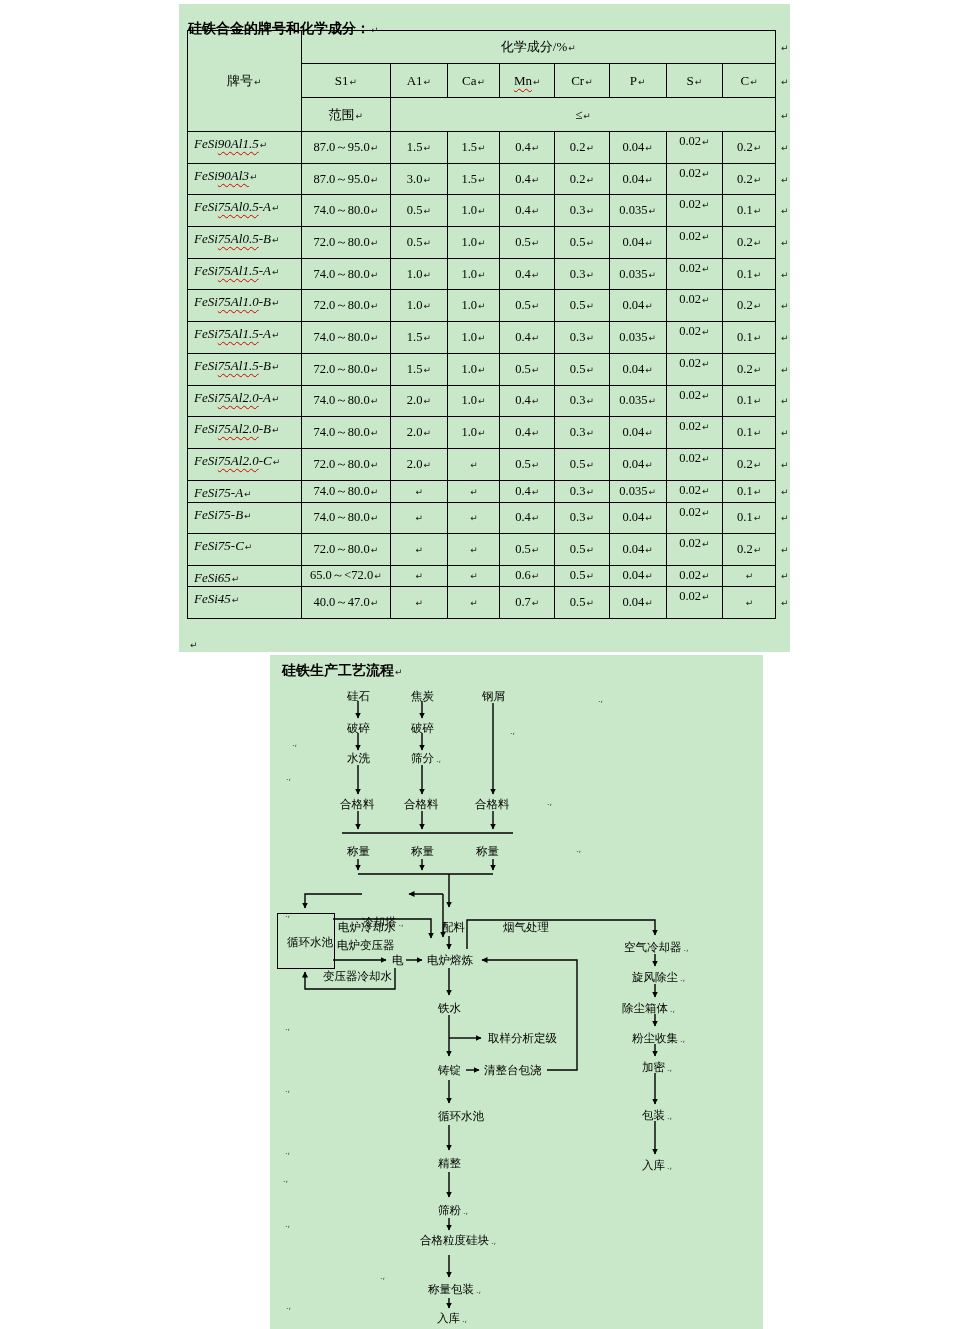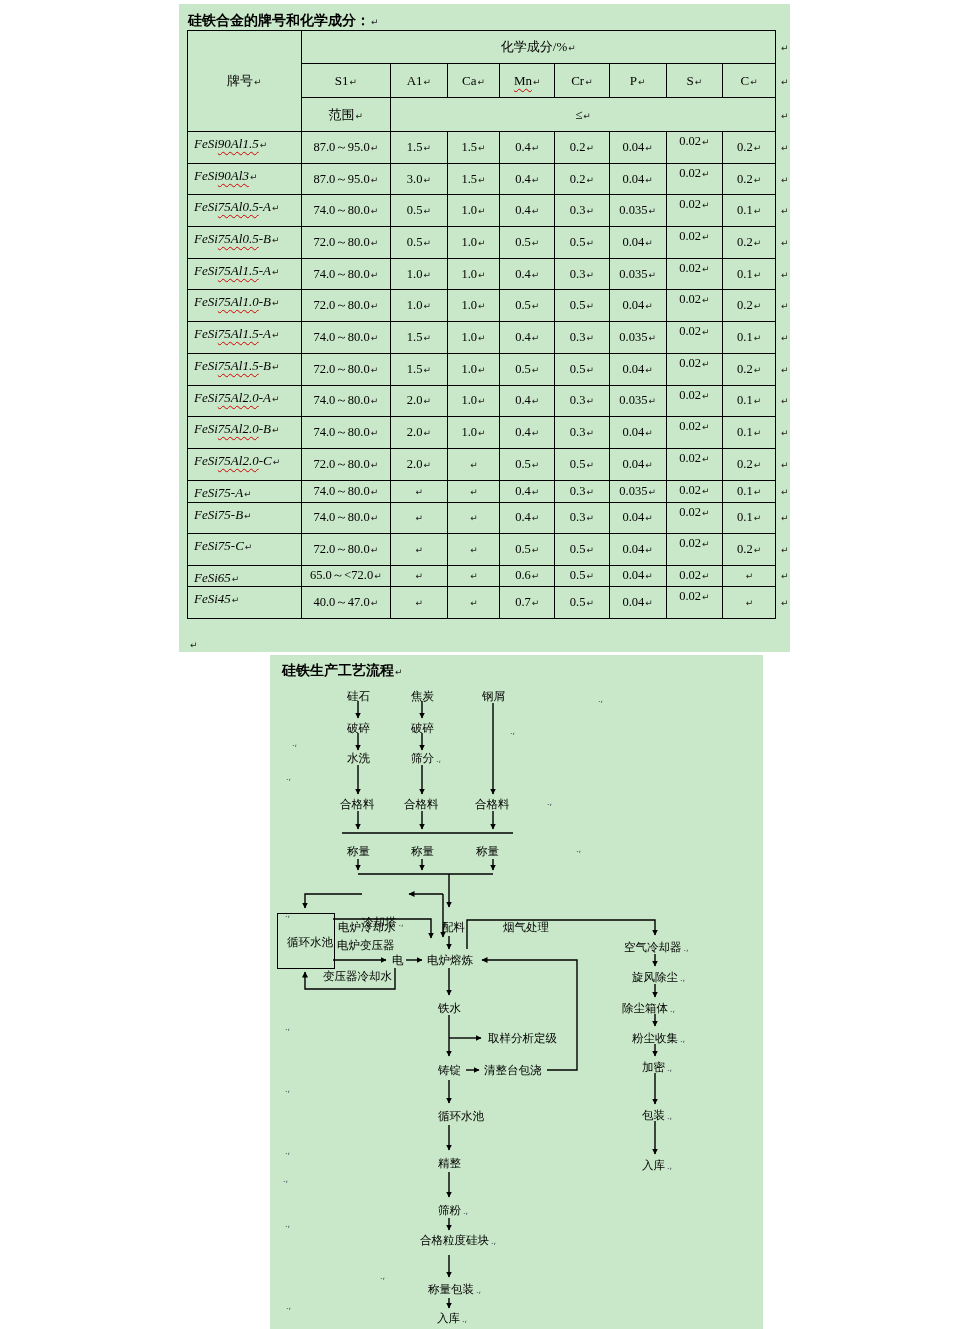--- a/index.html
+++ b/index.html
@@ -6,21 +6,21 @@
   body{
     width:960px;height:1329px;position:relative;overflow:hidden;
     background:#ffffff;
     font-family:"Liberation Serif","DejaVu Serif",serif;
     color:#000;
   }
   .panel{position:absolute;background:#c9e8c9;}
   #table-panel{left:179px;top:4px;width:611px;height:648px;}
   #flow-panel{left:270px;top:655px;width:493px;height:674px;}
   .doc-title{position:absolute;font-weight:bold;font-size:14px;white-space:nowrap;}
-  #tbl-title{left:9px;top:8px;}
+  #tbl-title{left:9px;top:16px;}
   #flow-title{left:12px;top:7px;}
   
   .pm{font-size:9px;color:#222;margin-left:1px;font-family:"DejaVu Sans",sans-serif;font-weight:normal;}
   .tm{font-size:8px;color:#445;margin-left:2px;font-family:"DejaVu Sans",sans-serif;}
   .stray{position:absolute;font-size:8px;color:#445;font-family:"DejaVu Sans",sans-serif;}
   
   #alloy-table{position:absolute;left:8px;top:26px;border-collapse:collapse;table-layout:fixed;}
   #alloy-table td,#alloy-table th{
     border:1px solid #000;font-weight:normal;font-size:12.5px;
     text-align:center;vertical-align:middle;padding:0;overflow:hidden;

